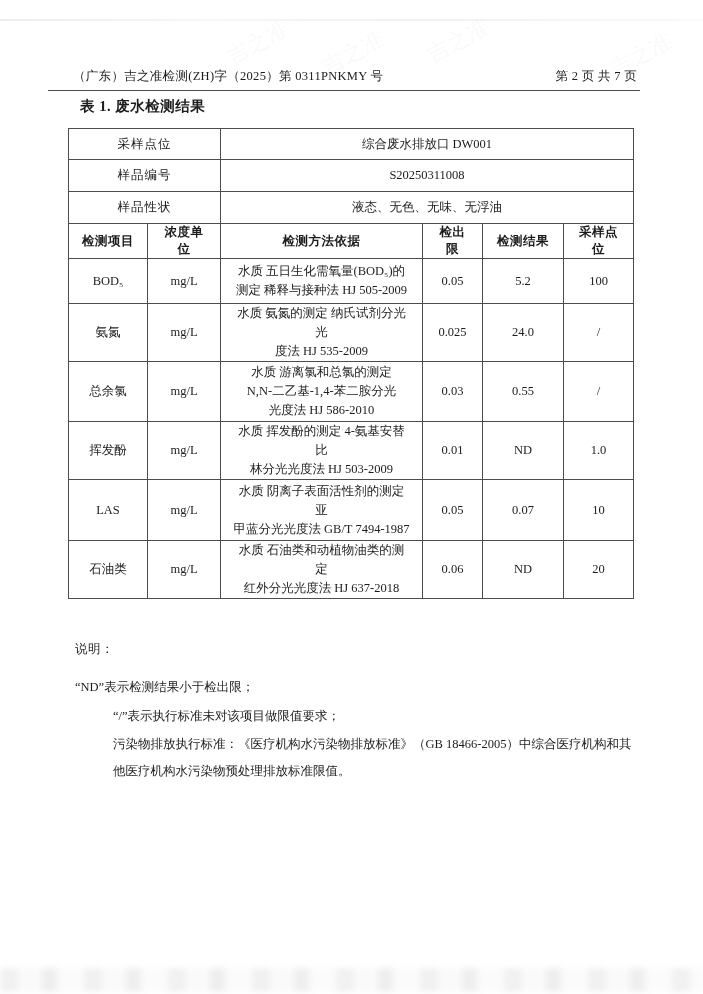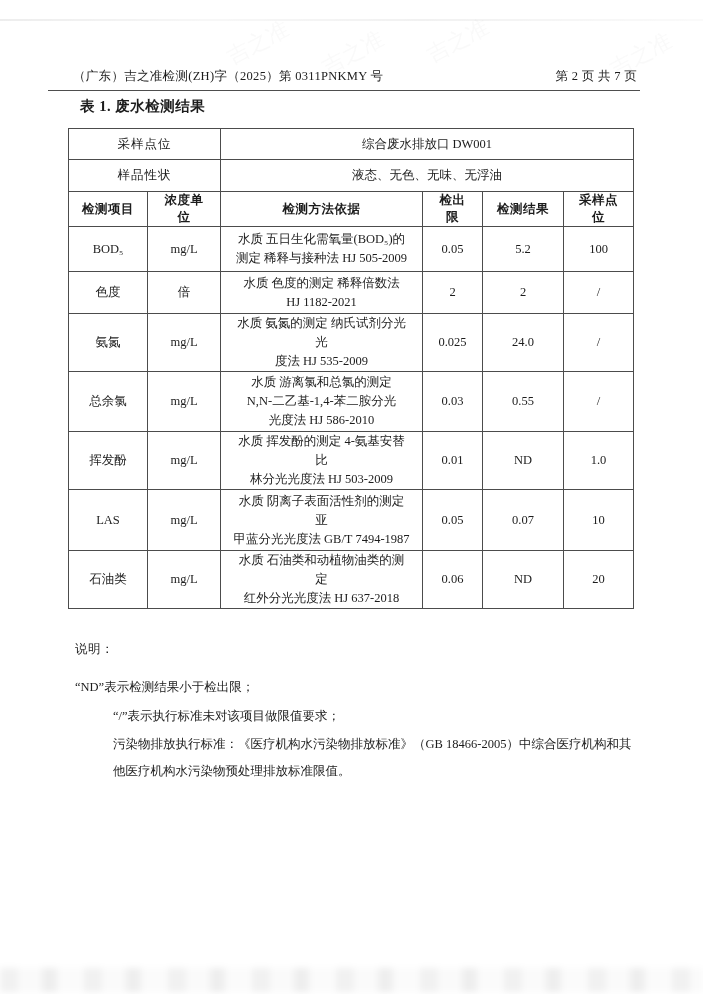--- a/index.html
+++ b/index.html
@@ -108,20 +108,24 @@
       <col style="width:81px">
       <col style="width:70px">
   </colgroup>
   <tbody>
 
     <tr style="height:31px">
       <td colspan="2" class="info-label">采样点位</td>
       <td colspan="4">综合废水排放口 DW001</td>
     </tr>
     <tr style="height:32px">
+      <td colspan="2" class="info-label">样品编号</td>
+      <td colspan="4">S20250311008</td>
+    </tr>
+    <tr style="height:32px">
       <td colspan="2" class="info-label">样品性状</td>
       <td colspan="4">液态、无色、无味、无浮油</td>
     </tr>
 
     <tr style="height:34px">
       <th>检测项目</th>
       <th>浓度单位</th>
       <th>检测方法依据</th>
       <th>检出限</th>
       <th>检测结果</th>
@@ -129,29 +133,20 @@
     </tr>
 
     <tr style="height:45px">
       <td>BOD₅</td>
       <td>mg/L</td>
       <td class="pre">水质  五日生化需氧量(BOD₅)的
 测定  稀释与接种法 HJ 505-2009</td>
       <td>0.05</td>
       <td>5.2</td>
       <td>100</td>
-    </tr>
-    <tr style="height:42px">
-      <td>色度</td>
-      <td>倍</td>
-      <td class="pre">水质  色度的测定  稀释倍数法
-HJ 1182-2021</td>
-      <td>2</td>
-      <td>2</td>
-      <td>/</td>
     </tr>
     <tr style="height:42px">
       <td>氨氮</td>
       <td>mg/L</td>
       <td class="pre">水质  氨氮的测定  纳氏试剂分光光
 度法  HJ 535-2009</td>
       <td>0.025</td>
       <td>24.0</td>
       <td>/</td>
     </tr>

